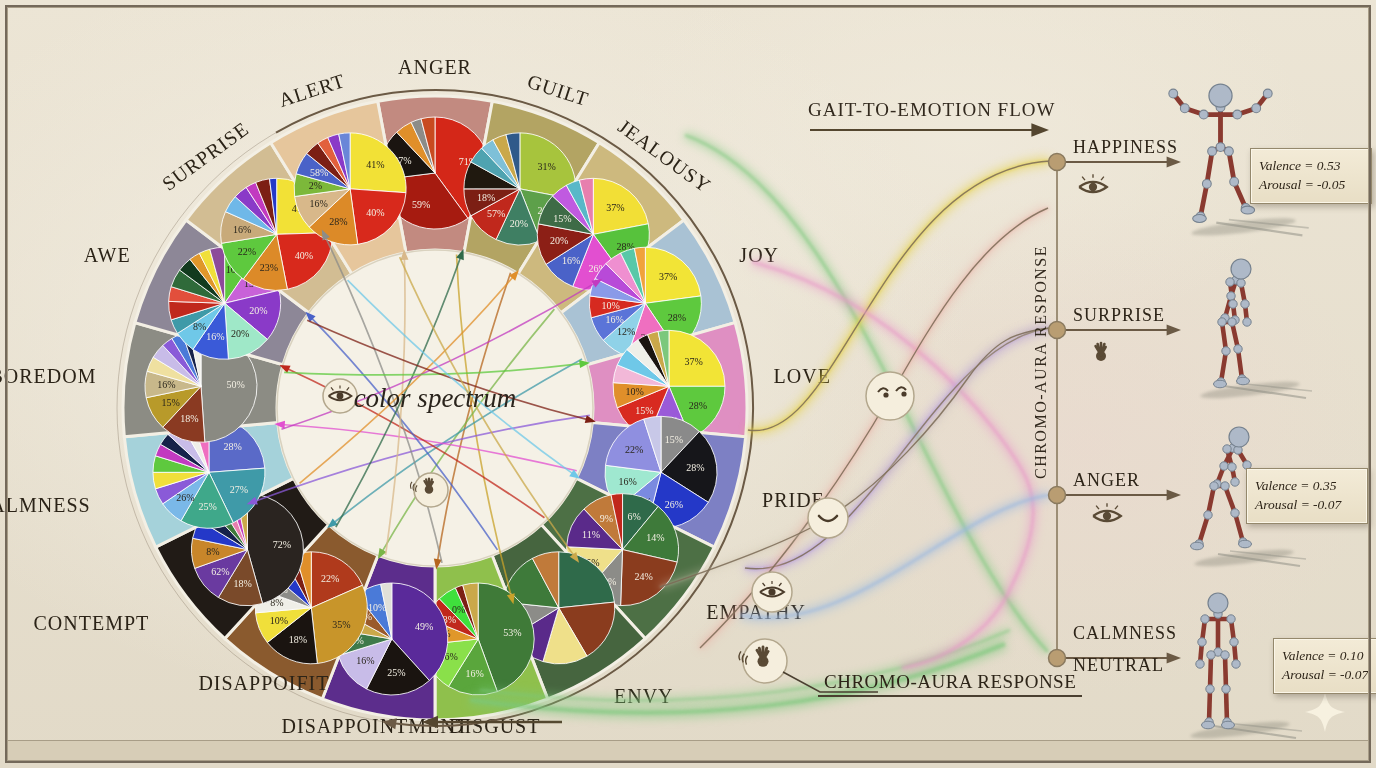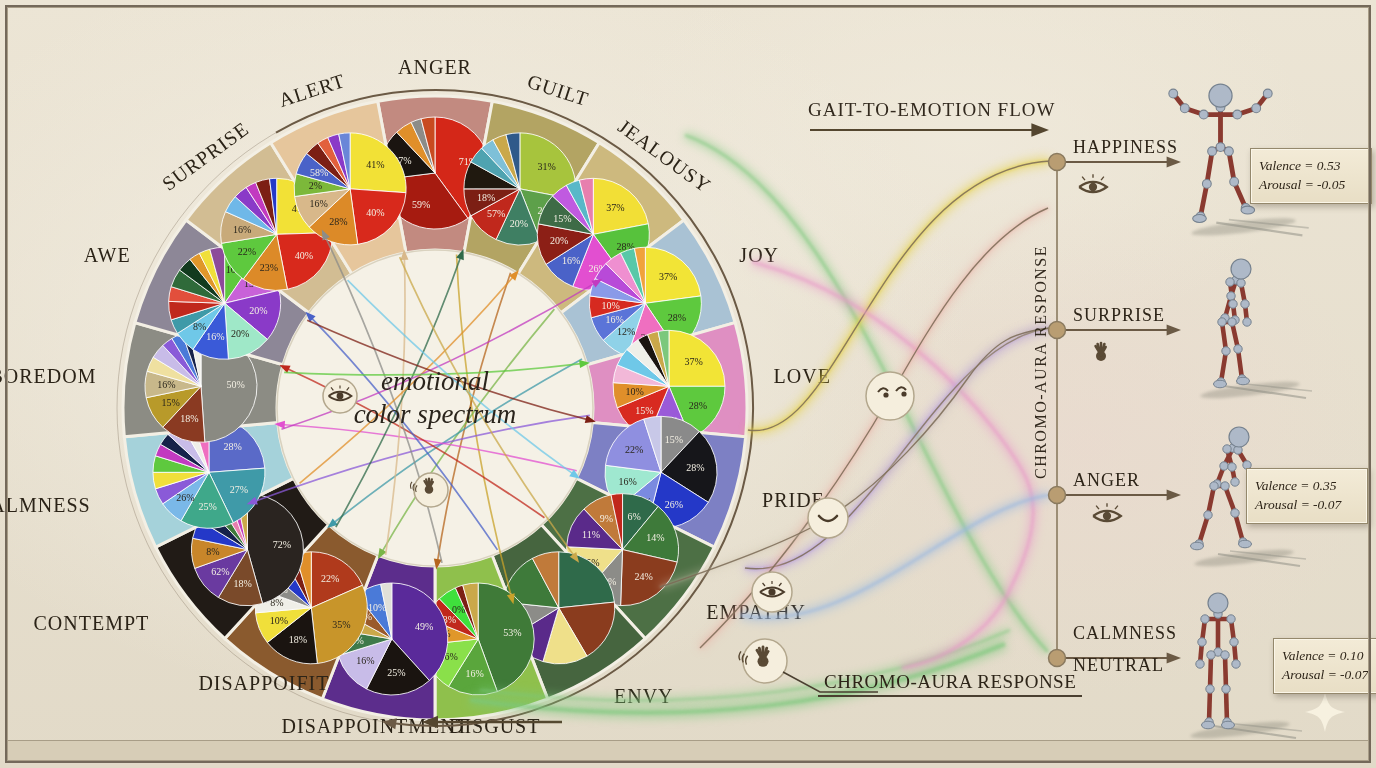--- a/index.html
+++ b/index.html
@@ -712,21 +712,20 @@
         <ellipse cx="60" cy="133" rx="6.5" ry="3.8" fill="#aeb9c8" stroke="#76828f" stroke-width="1"></ellipse>
         <circle cx="50" cy="11" r="10" fill="#aeb9c8" stroke="#76828f" stroke-width="1.2"></circle>
       </g>
       <g>
         <path d="M1325,692 C1328,706 1331,709 1345,712 C1331,715 1328,718 1325,732 C1322,718 1319,715 1305,712 C1319,709 1322,706 1325,692 Z" fill="#f7f1e0"></path>
       </g>
     </svg>
 
 
   <div class="overlay center-text">
-    <div>emotional</div>
     <div>color spectrum</div>
   </div>
 
   <div class="overlay flow-header">GAIT-TO-EMOTION FLOW</div>
   <div class="overlay axis-label">CHROMO-AURA RESPONSE</div>
 
   <div class="overlay row-label" style="left:1073px;top:137px;">HAPPINESS</div>
   <div class="overlay row-label" style="left:1073px;top:305px;">SURPRISE</div>
   <div class="overlay row-label" style="left:1073px;top:470px;">ANGER</div>
   <div class="overlay row-label" style="left:1073px;top:623px;">CALMNESS</div>

